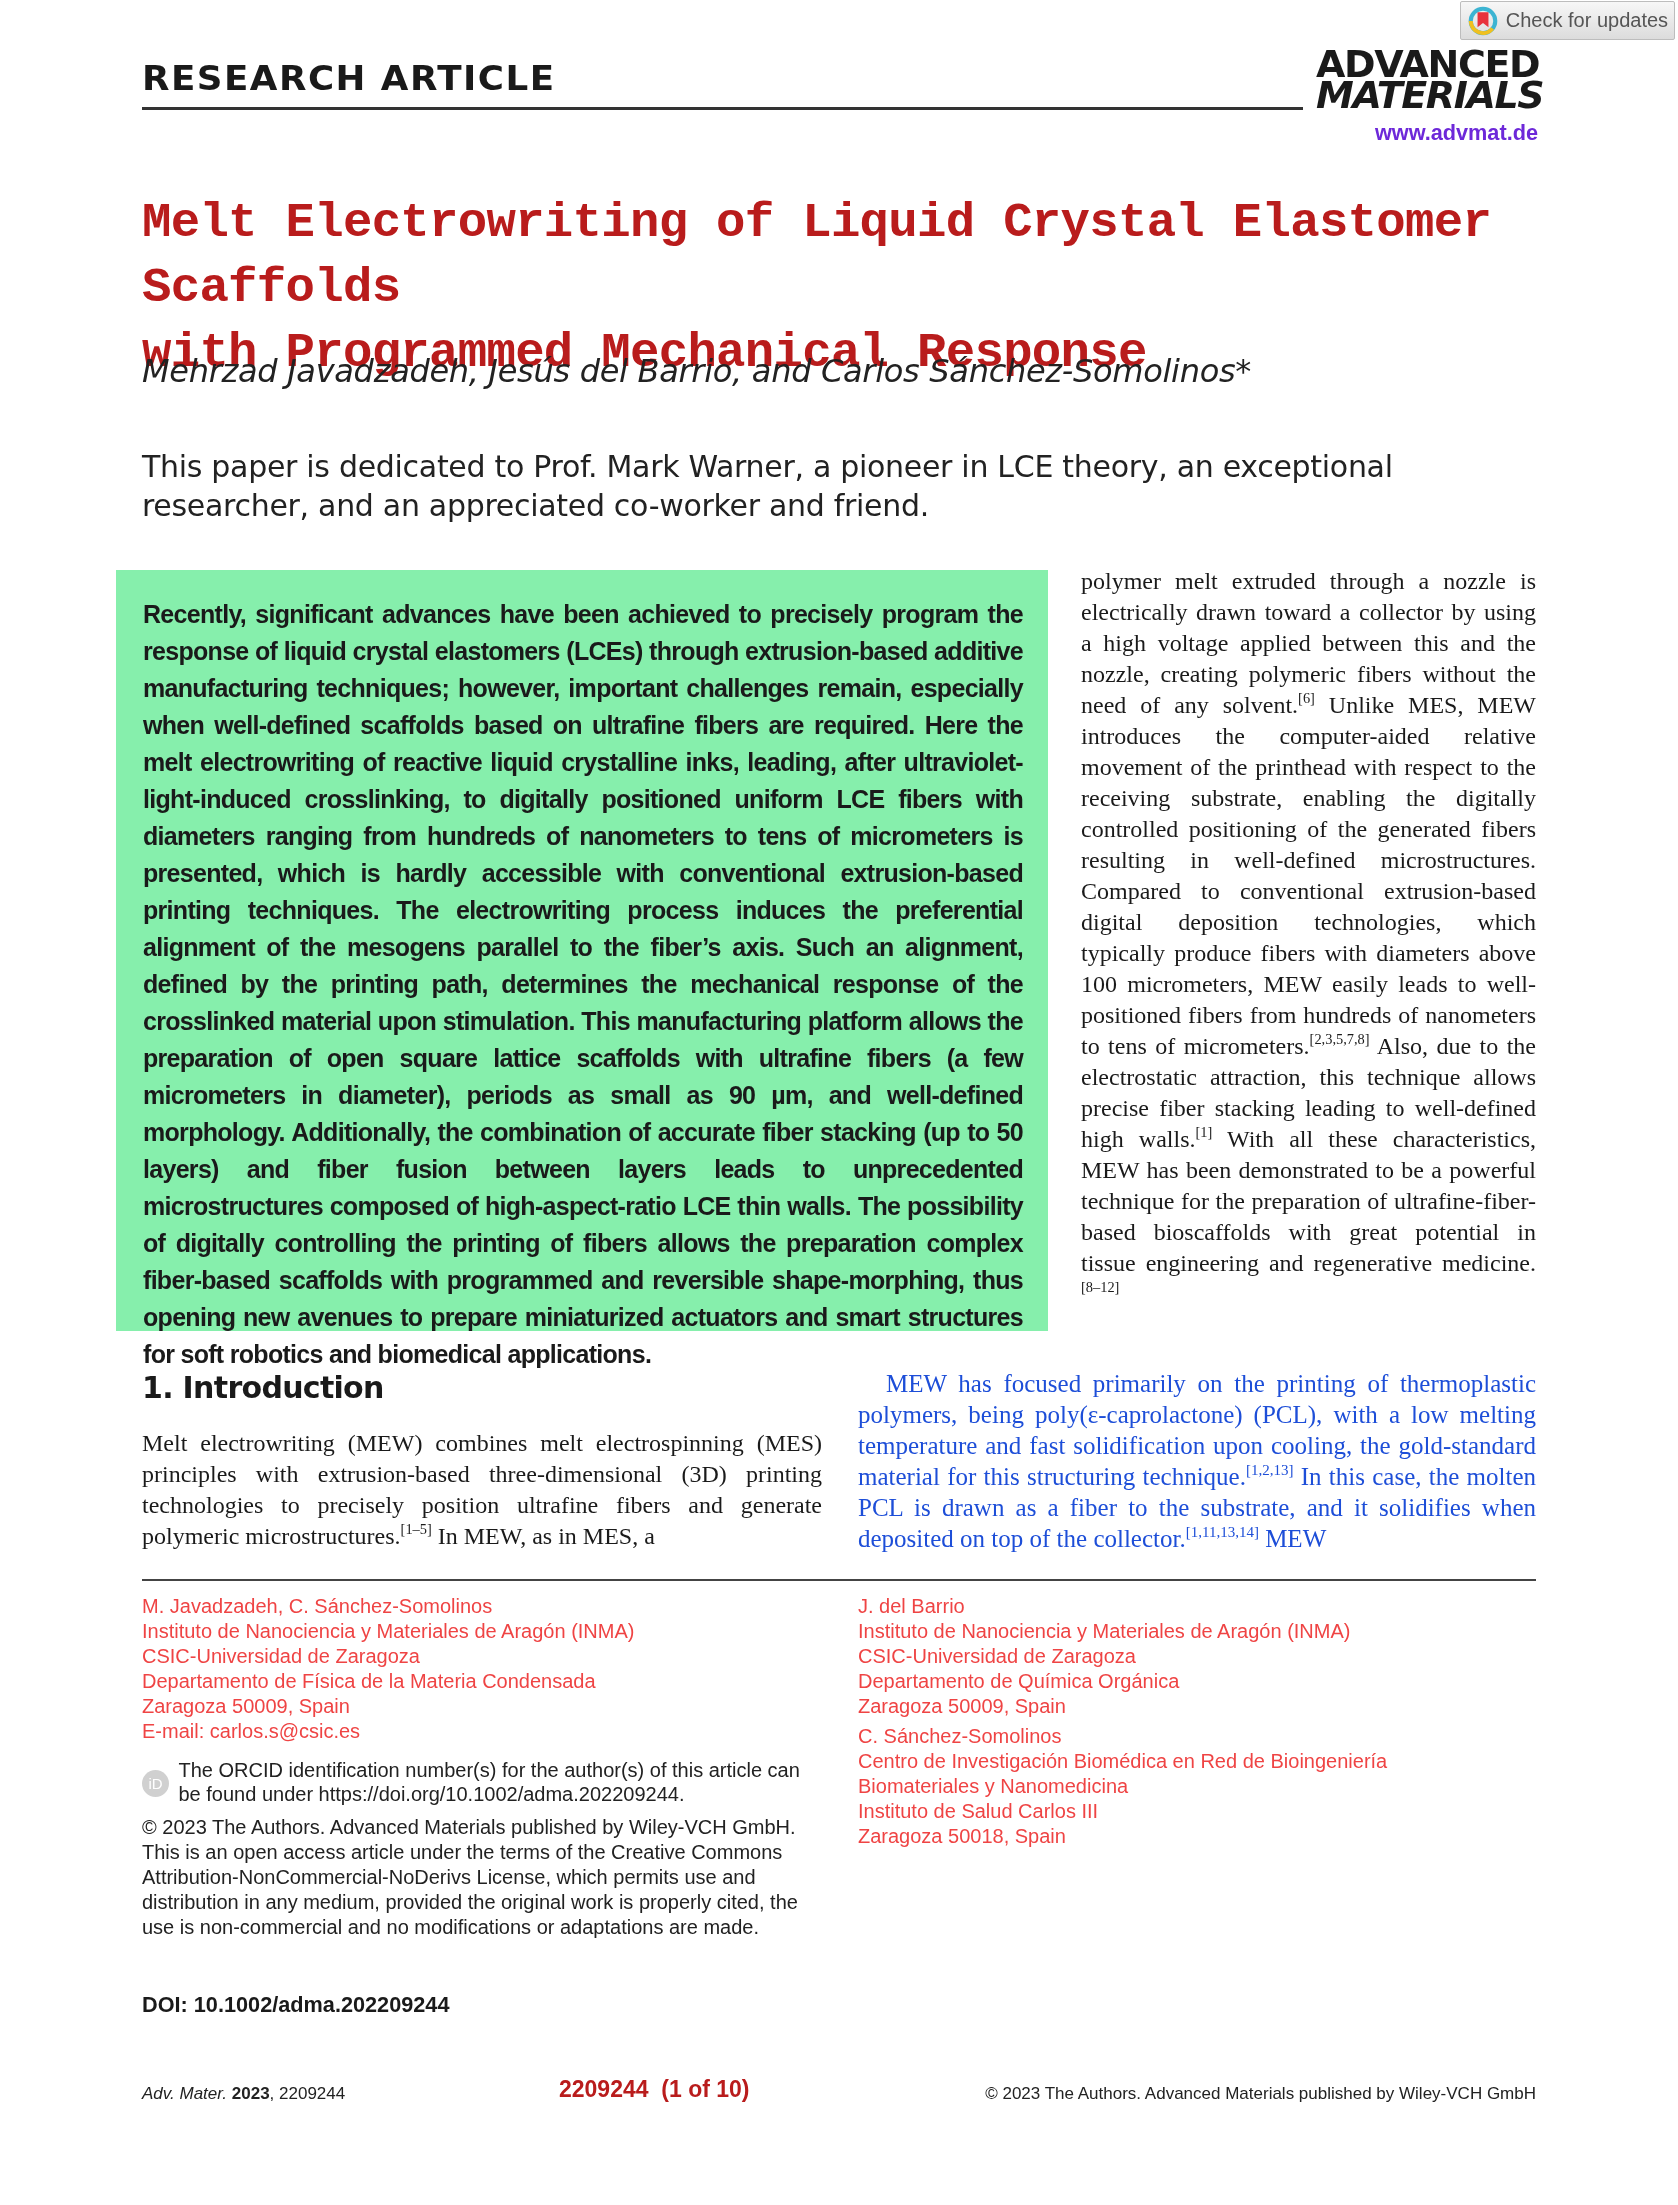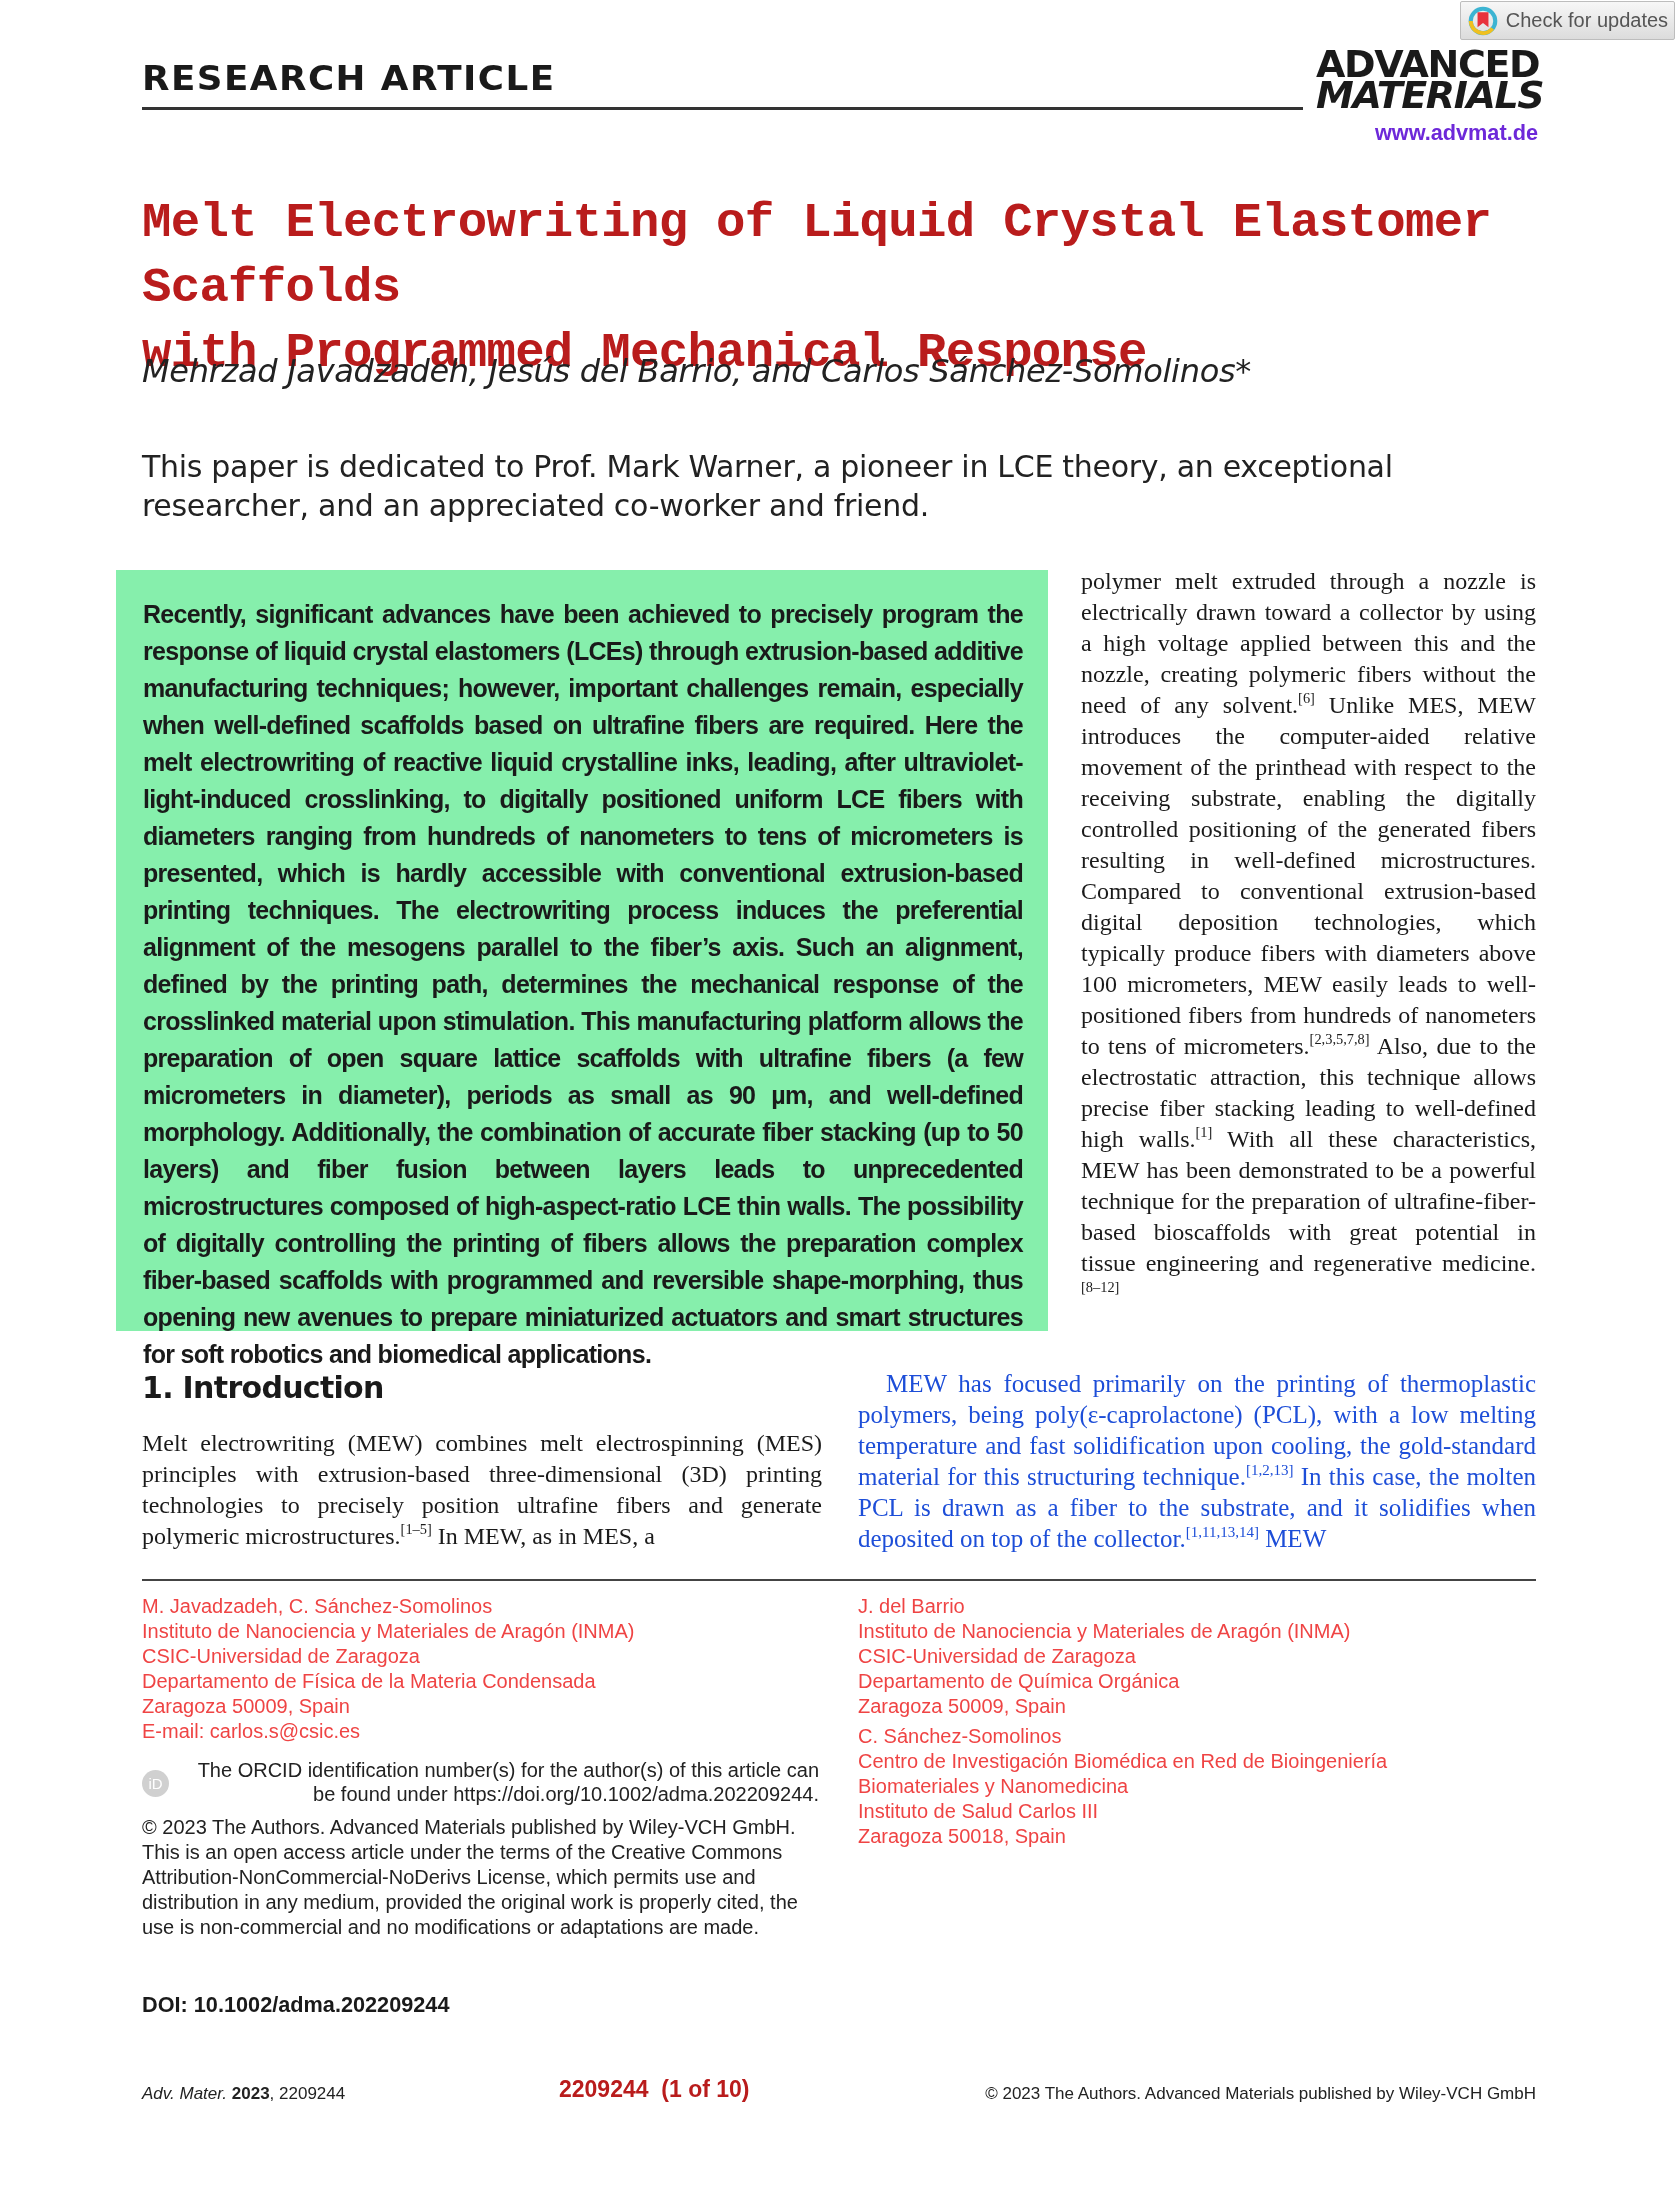--- a/index.html
+++ b/index.html
@@ -28,21 +28,21 @@
   .intro-l p,.intro-r p{margin:0;}
   .intro-r p{text-indent:28px;}
   .midrule{left:142px;top:1579px;width:1394px;height:2px;background:#444;}
   .aff{font-size:20px;line-height:25px;color:#ef4444;font-family:"Liberation Sans",sans-serif;}
   .aff div{white-space:nowrap;}
   .aff-l{left:142px;top:1594px;}
   .aff-r{left:858px;top:1594px;}
   .aff-r .gap{height:5.4px;}
   .orcid{left:142px;top:1758px;width:677px;display:flex;align-items:flex-start;}
   .orcid .badge{width:27px;height:27px;border-radius:50%;background:#d0d0d0;color:#fff;font-size:15px;display:flex;align-items:center;justify-content:center;margin-top:12px;margin-right:9.5px;flex:none;}
-  .orcid .txt{font-size:20px;line-height:24px;color:#222;text-align:right;}
+  .orcid .txt{font-size:20px;line-height:24px;color:#222;}
   .license{left:142px;top:1815px;width:677px;font-size:20px;line-height:25px;color:#222;}
   .doi{left:142px;top:1992px;font-size:21.7px;font-weight:bold;color:#1a1a1a;}
   .foot-l{left:142px;top:2084px;font-size:17px;color:#222;}
   .foot-l i{font-style:italic;}
   .foot-c{left:559px;top:2076px;font-size:23px;font-weight:bold;color:#b91c1c;}
   .foot-r{left:937px;top:2084px;width:599px;text-align:right;font-size:17px;color:#222;}
 </style>
 </head>
 <body>
 

